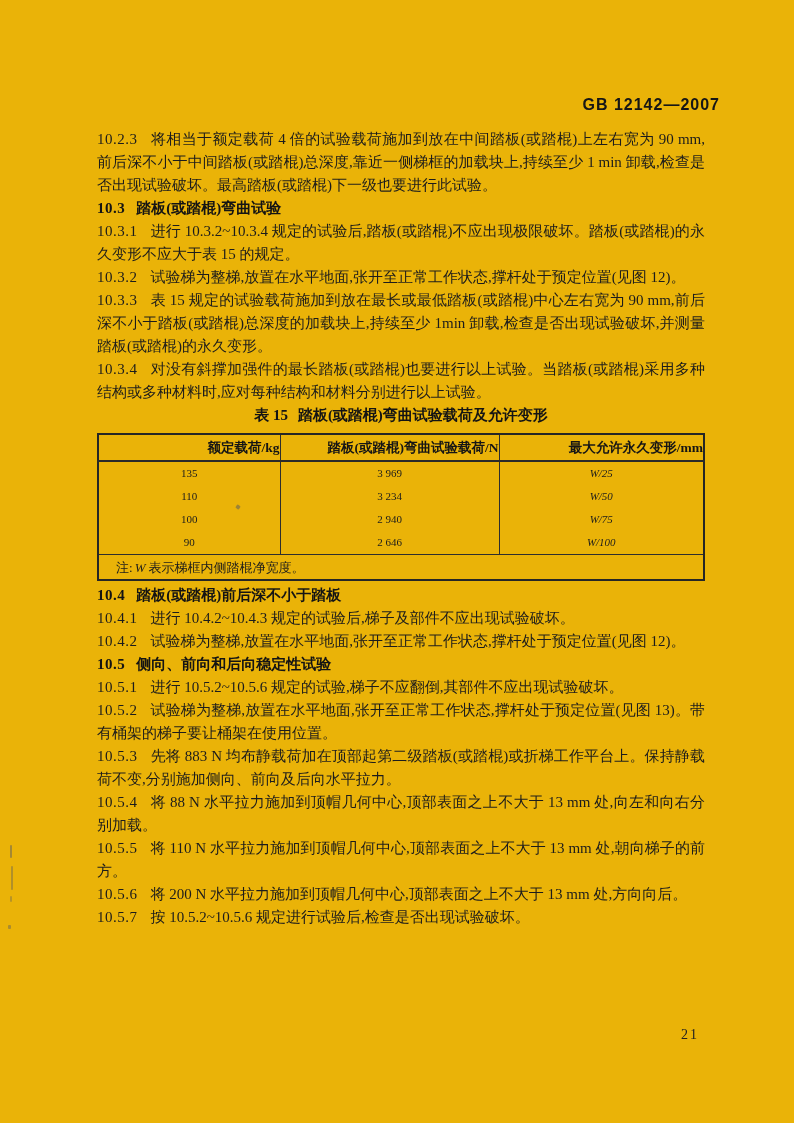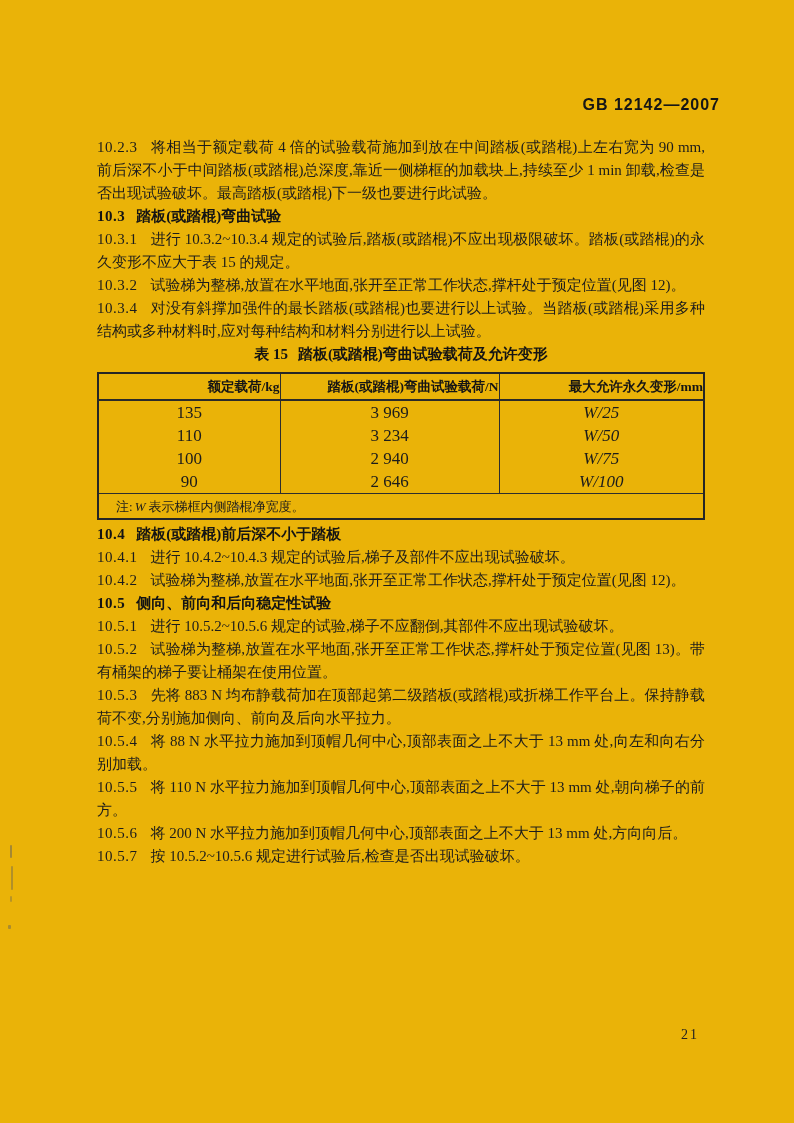--- a/index.html
+++ b/index.html
@@ -8,37 +8,37 @@
     background:#eab308; overflow:hidden;
     font-family:"Liberation Serif","DejaVu Serif",serif;
     color:#1c1c1c;
   }
   .std-code {
     position:absolute; top:96px; right:74px;
     font-family:"Liberation Sans","DejaVu Sans",sans-serif;
     font-weight:bold; font-size:16px; letter-spacing:1px; color:#161616;
   }
   .content {
-    position:absolute; left:97px; top:136px; width:608px;
+    position:absolute; left:97px; top:128px; width:608px;
     font-size:15px; line-height:23px; text-align:justify;
   }
   p.clause, p.heading { margin:0; padding:0; }
   p.heading { font-weight:bold; color:#141414; }
   span.num { margin-right:13px; white-space:nowrap; letter-spacing:0.5px; }
   p.heading span.num { margin-right:11px; }
 
   .tbl-title { margin:0; text-align:center; font-weight:bold; font-size:15px; line-height:23px; color:#141414; }
   .tbl-title .t-label { margin-right:10px; }
 
   table.spec {
     width:100%; border-collapse:collapse; table-layout:fixed;
     margin-top:6px; margin-bottom:3px;
     border:2px solid #262626;
   }
-  table.spec th, table.spec td { padding:0; text-align:center; font-size:17px; font-weight:normal; }
+  table.spec th, table.spec td { padding:0; text-align:center; font-size:11px; font-weight:normal; }
   table.spec th {
     height:25px; font-weight:bold; font-size:13.5px;
     border-bottom:2px solid #2a2a2a; color:#151515;text-align:right;
   }
   table.spec th + th, table.spec td.c2, table.spec td.c3 { border-left:1px solid #2e2e2e; }
   table.spec tr.data td { height:19px; }
   table.spec td.deform { font-style:italic; }
   table.spec td.note-cell {
     height:24px; text-align:left; padding-left:17px;
     border-top:1px solid #2e2e2e; font-size:13px;
@@ -64,20 +64,21 @@
   <div class="content">
 
     <p class="clause"><span class="num">10.2.3</span><span>将相当于额定载荷 4 倍的试验载荷施加到放在中间踏板(或踏棍)上左右宽为 90 mm,前后深不小于中间踏板(或踏棍)总深度,靠近一侧梯框的加载块上,持续至少 1 min 卸载,检查是否出现试验破坏。最高踏板(或踏棍)下一级也要进行此试验。</span></p>
 
     <p class="heading"><span class="num">10.3</span><span>踏板(或踏棍)弯曲试验</span></p>
 
     <p class="clause"><span class="num">10.3.1</span><span>进行 10.3.2~10.3.4 规定的试验后,踏板(或踏棍)不应出现极限破坏。踏板(或踏棍)的永久变形不应大于表 15 的规定。</span></p>
 
     <p class="clause"><span class="num">10.3.2</span><span>试验梯为整梯,放置在水平地面,张开至正常工作状态,撑杆处于预定位置(见图 12)。</span></p>
 
+    <p class="clause"><span class="num">10.3.3</span><span>表 15 规定的试验载荷施加到放在最长或最低踏板(或踏棍)中心左右宽为 90 mm,前后深不小于踏板(或踏棍)总深度的加载块上,持续至少 1min 卸载,检查是否出现试验破坏,并测量踏板(或踏棍)的永久变形。</span></p>
 
     <p class="clause"><span class="num">10.3.4</span><span>对没有斜撑加强件的最长踏板(或踏棍)也要进行以上试验。当踏板(或踏棍)采用多种结构或多种材料时,应对每种结构和材料分别进行以上试验。</span></p>
 
     <p class="tbl-title"><span class="t-label">表 15</span><span>踏板(或踏棍)弯曲试验载荷及允许变形</span></p>
 
     <table class="spec">
       <tbody>
           <tr>
         <th style="width:30%">额定载荷/kg</th>
         <th style="width:36.2%">踏板(或踏棍)弯曲试验载荷/N</th>

